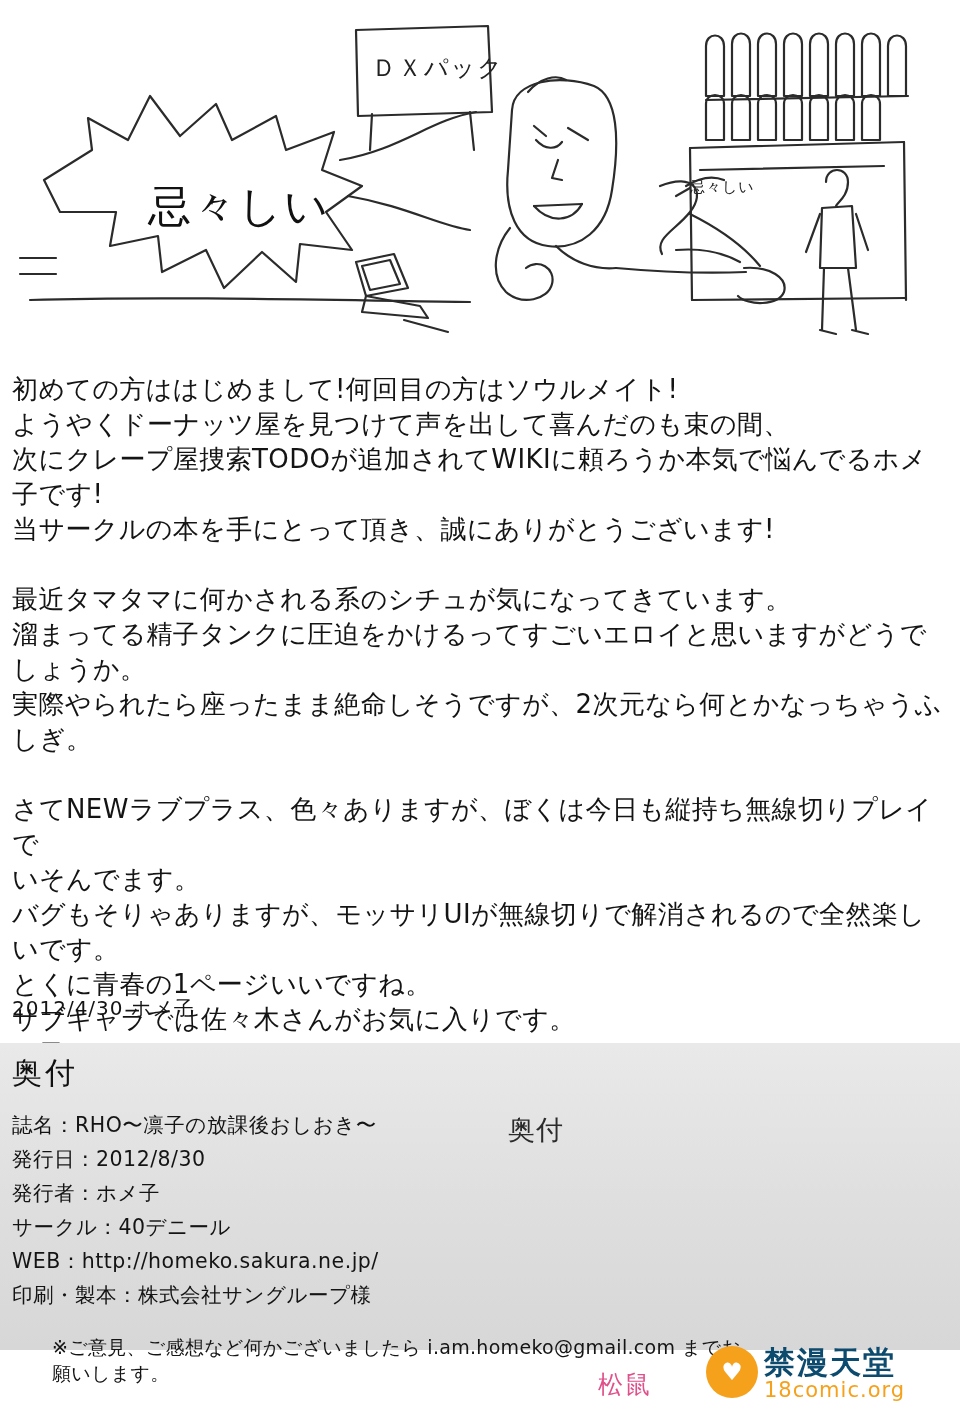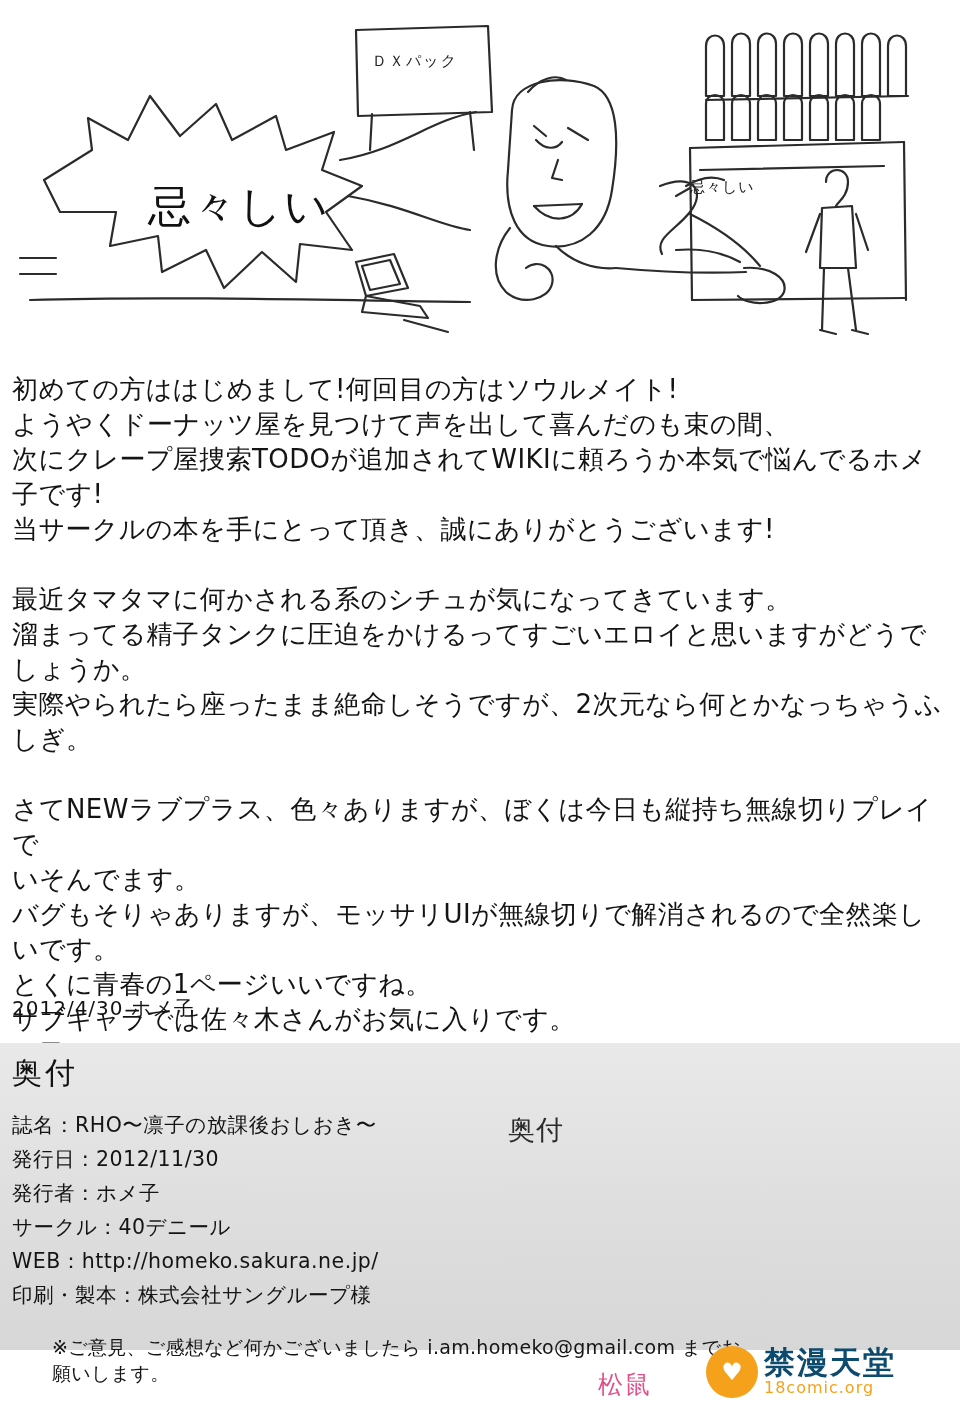--- a/index.html
+++ b/index.html
@@ -21,21 +21,21 @@
   .speech-word{
     position:absolute;
     left:148px;top:178px;
     font-size:43px;
     letter-spacing:2px;
     color:#111;
     font-family:"DejaVu Sans", sans-serif;
   }
   .dx-word{
     position:absolute;left:372px;top:52px;
-    font-size:15px;color:#222;letter-spacing:2px;
+    font-size:24px;color:#222;letter-spacing:2px;
   }
   .chan-word{
     position:absolute;left:690px;top:178px;
     font-size:15px;color:#222;letter-spacing:1px;
   }
 
   
   .afterword{
     position:absolute;left:12px;top:372px;width:930px;
     font-size:26px;
@@ -83,21 +83,21 @@
     position:absolute;left:0;top:4px;width:52px;height:52px;border-radius:50%;
     background:#f5a11b;display:flex;align-items:center;justify-content:center;
   }
   .wm-heart{color:#fff;font-size:24px;line-height:1;}
   .wm-main{
     position:absolute;left:58px;top:0px;
     font-size:31px;color:#0c4a6e;letter-spacing:2px;font-weight:bold;
   }
   .wm-sub{
     position:absolute;left:58px;top:36px;
-    font-size:16px;color:#f5a11b;letter-spacing:1px;
+    font-size:21px;color:#f5a11b;letter-spacing:1px;
   }
 </style>
 </head>
 <body>
 
 <div class="page">
 
   <div class="illus">
     <svg width="960" height="352" viewBox="0 0 960 352" fill="none" stroke="#2b2b2b" stroke-width="2.2" stroke-linecap="round" stroke-linejoin="round">
 
@@ -211,21 +211,21 @@
   <div class="date-line">2012/4/30  ホメ子</div>
 
   <div class="colophon">
     
 
     <text></text>
   </div>
 
   <div class="colophon-title">奥付</div>
   <div class="colophon-list">誌名：RHO〜凛子の放課後おしおき〜
-発行日：2012/11/30
+発行日：2012/8/30
 発行者：ホメ子
 サークル：40デニール
 WEB：http://homeko.sakura.ne.jp/
 印刷・製本：株式会社サングループ様</div>
   <div class="colophon-note">※ご意見、ご感想など何かございましたら i.am.homeko@gmail.com までお願いします。</div>
 
   <div style="position:absolute;left:508px;top:1115px;font-size:27px;color:#2b2b2b;line-height:30px;letter-spacing:1px;">奥付</div>
 
   <div class="wm-left">松鼠</div>
 

